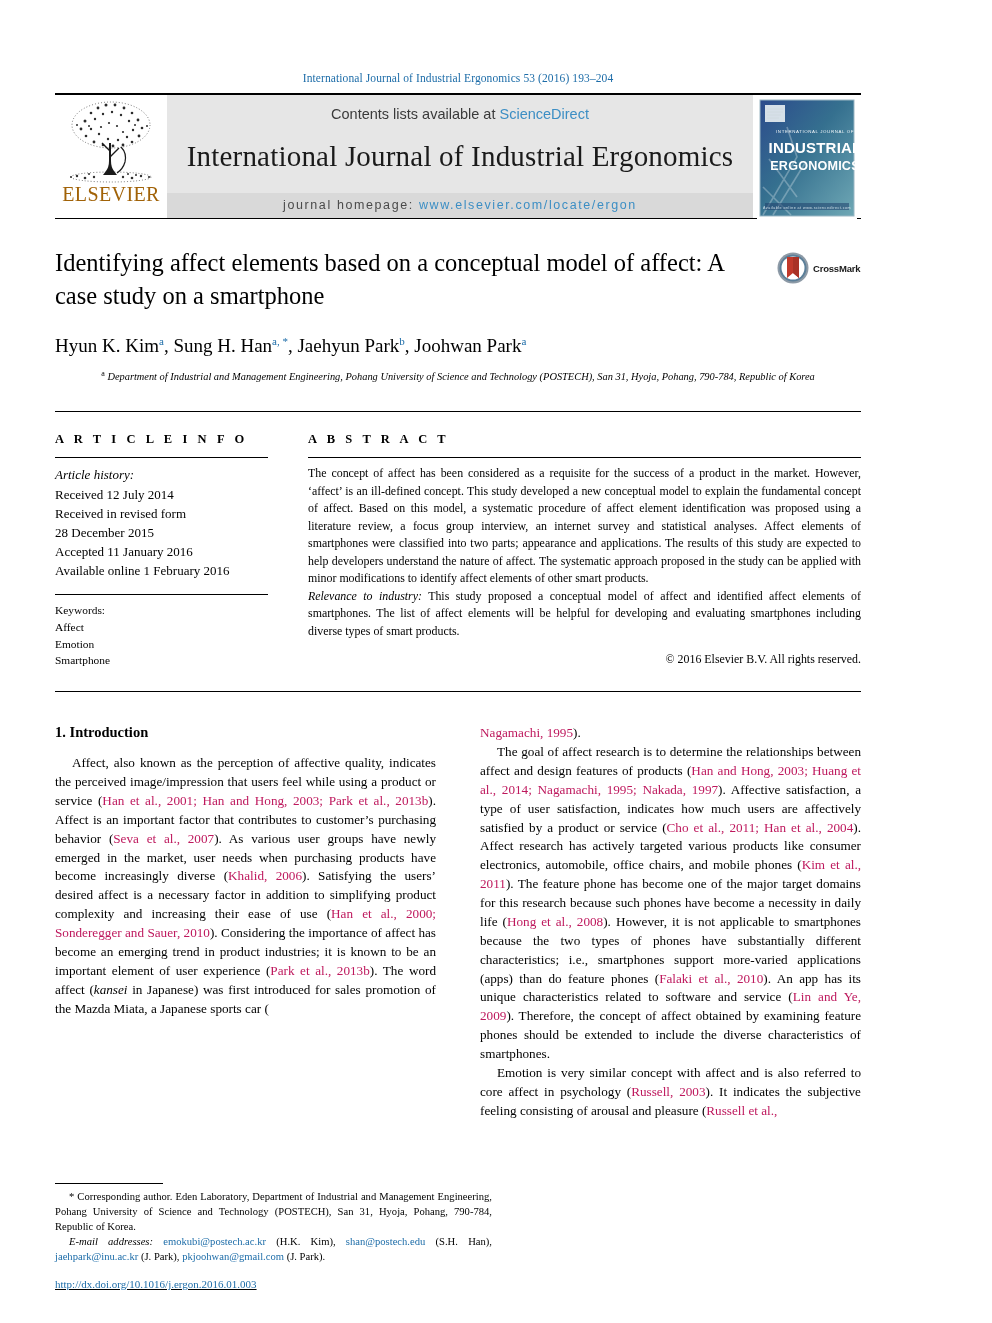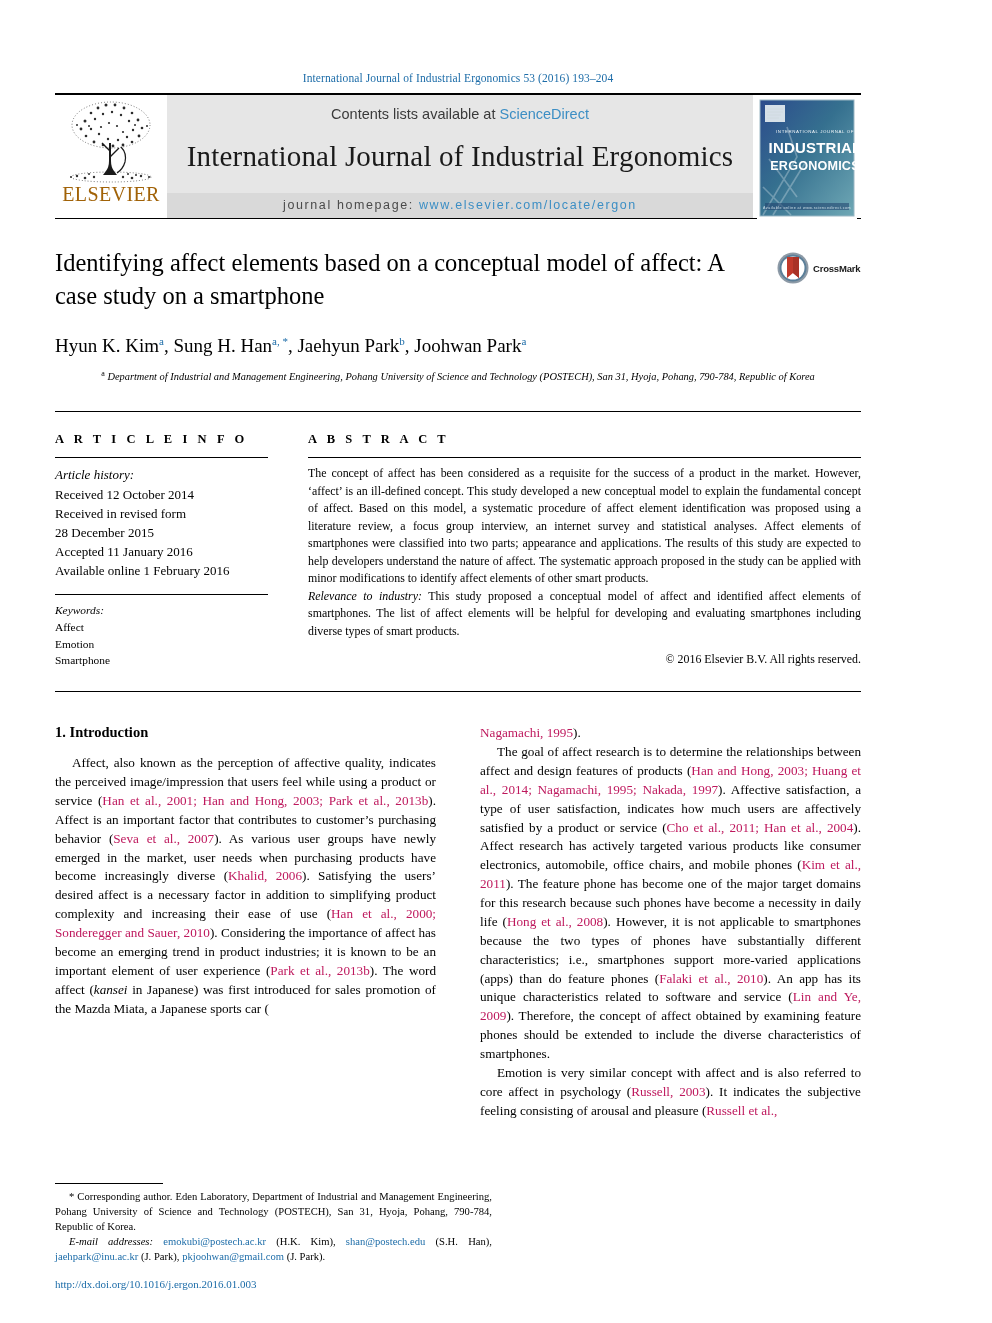--- a/index.html
+++ b/index.html
@@ -190,21 +190,21 @@
     padding-top: 7px;
   }
   .hist .lbl { font-style: italic; }
   .kw-block {
     margin-top: 14px;
     border-top: 1px solid #000;
     padding-top: 7px;
     font-size: 11.4px;
     line-height: 1.47;
   }
-  .kw-block .lbl { font-style: italic; }
+  .kw-block .lbl { }
   .abstract-body {
     padding-top: 7px;
     font-size: 11.9px;
     line-height: 1.47;
     text-align: justify;
   }
   .abstract-body p { margin: 0; }
   .abstract-body .rel-lbl { font-style: italic; }
   .copyright {
     text-align: right;
@@ -255,21 +255,21 @@
     line-height: 1.42;
   }
   .fn-rule {
     border-top: 1px solid #000;
     width: 108px;
     margin-bottom: 5px;
   }
   .footnote p { margin: 0; text-align: justify; }
   .fn-indent { text-indent: 14px; }
   .email-lbl { font-style: italic; }
-  .doi-block { margin-top: 13px; font-size: 11px; line-height: 1.45; }
+  .doi-block { margin-top: 13px; font-size: 11px; line-height: 1.45; text-decoration: underline; }
   .doi-link { color: #1c6ca8; }
 </style>
 </head>
 <body>
 
 <div class="page">
 
   <div class="runhead">International Journal of Industrial Ergonomics 53 (2016) 193–204</div>
 
   <div class="masthead">
@@ -415,21 +415,21 @@
     <div><sup>a</sup> <span>Department of Industrial and Management Engineering, Pohang University of Science and Technology (POSTECH), San 31, Hyoja, Pohang, 790-784, Republic of Korea</span></div>
   </div>
 
   <div class="info-abstract">
 
     <div class="col-info">
       <div class="sec-head">A R T I C L E  I N F O</div>
       <div class="hr-thin"></div>
       <div class="hist">
         <div class="lbl">Article history:</div>
-        <div>Received 12 October 2014</div>
+        <div>Received 12 July 2014</div>
         <div>Received in revised form</div>
         <div>28 December 2015</div>
         <div>Accepted 11 January 2016</div>
         <div>Available online 1 February 2016</div>
       </div>
       <div class="kw-block">
         <div class="lbl">Keywords:</div>
         <div>Affect</div>
         <div>Emotion</div>
         <div>Smartphone</div>

